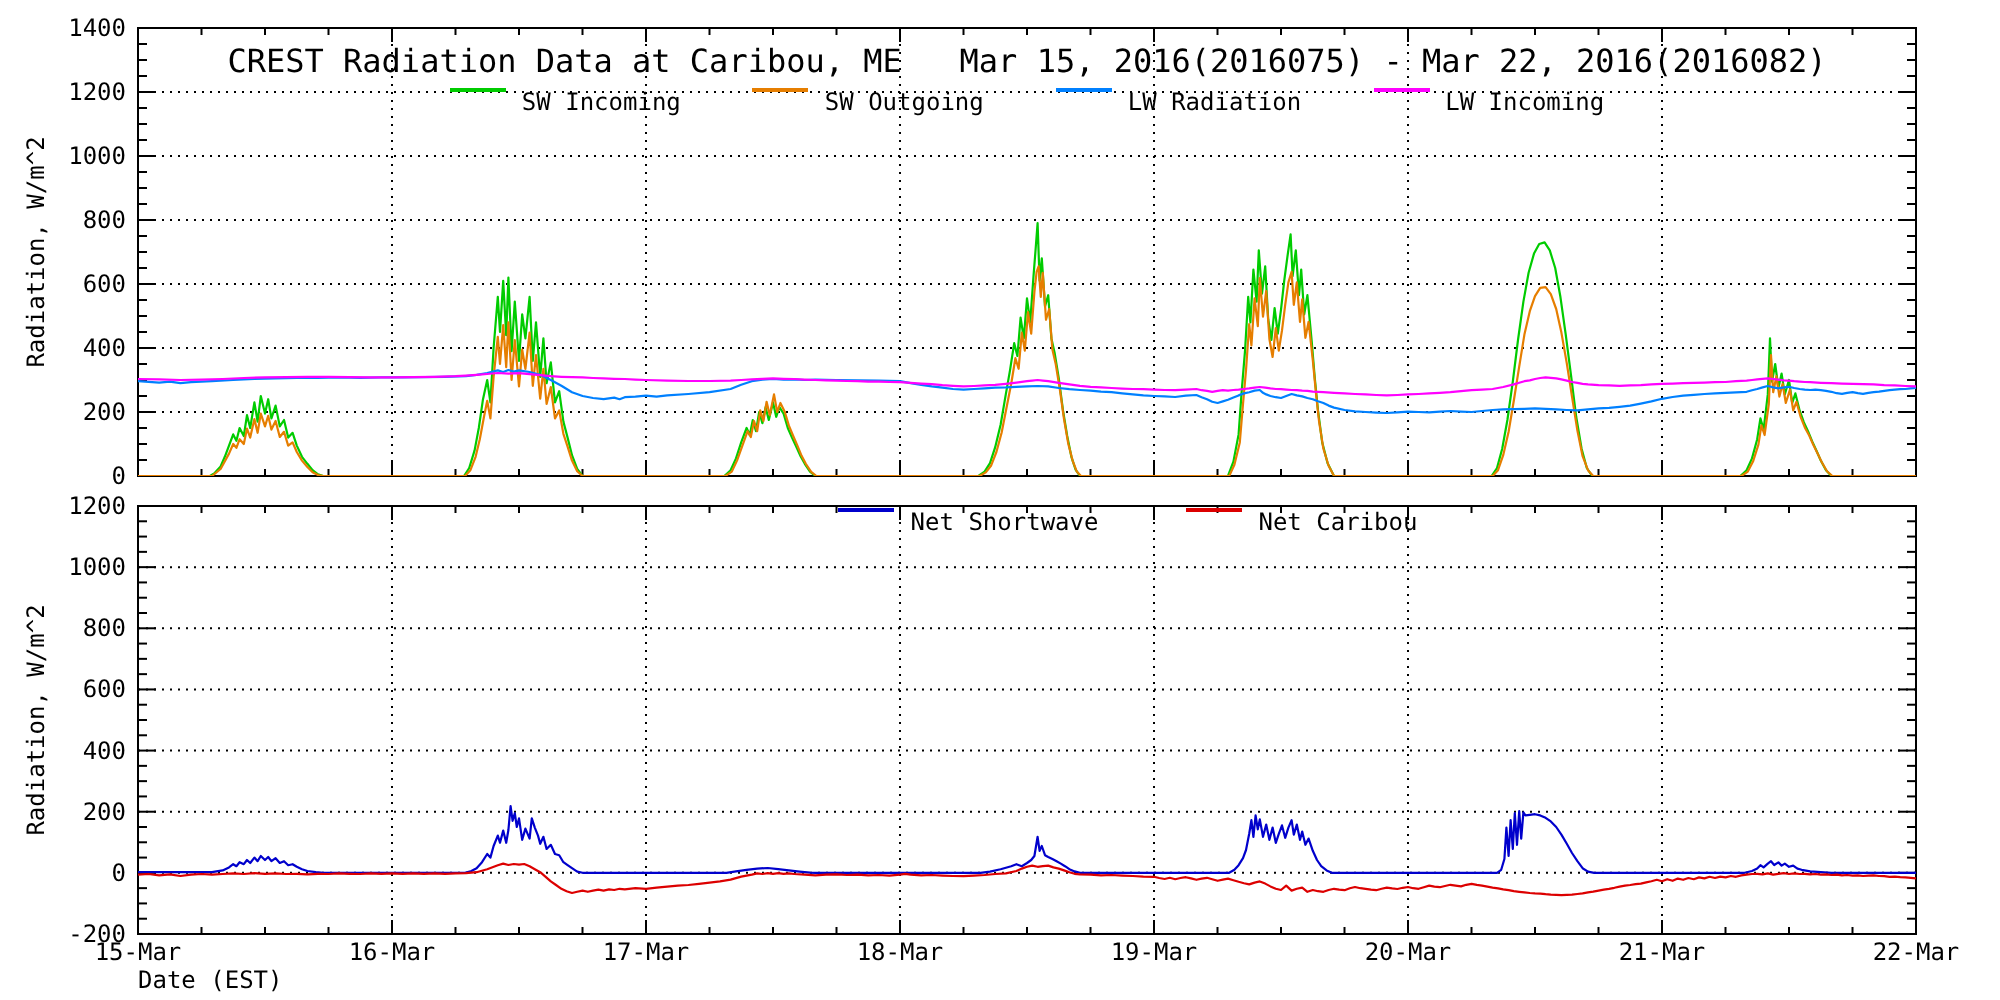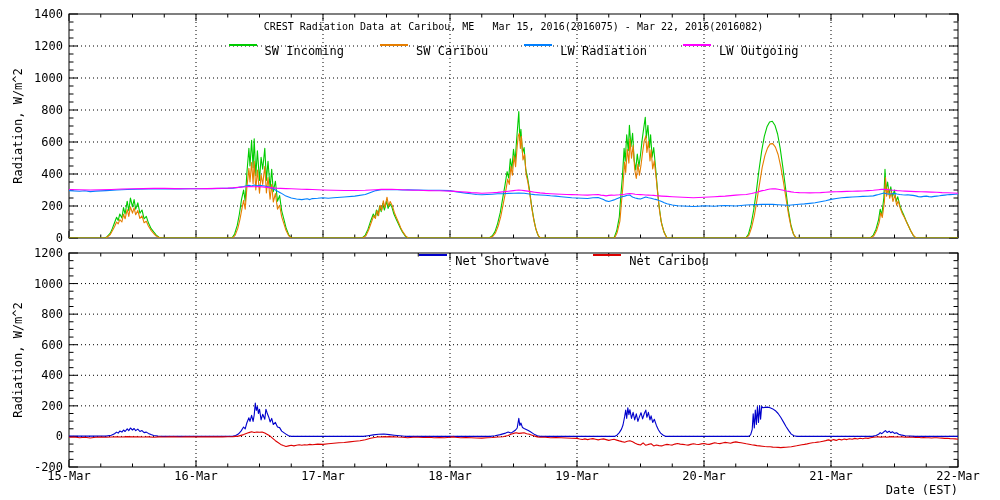--- a/index.html
+++ b/index.html
@@ -1,31 +1,31 @@
 <!DOCTYPE html>
 <html><head>
 <meta charset="utf-8">
 <style>
   html,body{margin:0;padding:0;background:#fff}
   .canvas{position:relative;width:1000px;height:500px;background:#fff;
           font-family:"DejaVu Sans Mono",monospace;color:#000;overflow:hidden}
   .canvas svg{position:absolute;left:0;top:0}
   .canvas svg text{font-family:"DejaVu Sans Mono",monospace;font-size:12px;fill:#000}
   .title{position:absolute;left:69px;top:21px;width:889px;text-align:center;
-         font-size:10px;white-space:pre}
+         font-size:16px;white-space:pre}
   .legend{position:absolute;display:flex;justify-content:center;align-items:center;font-size:12px}
   .legend-top{left:69px;top:44px;width:889px;gap:36px}
   .legend-bottom{left:69px;top:254px;width:990px;gap:44px}
   .legend-item{display:flex;gap:8px;white-space:pre}
   .swatch{display:inline-block;width:28px;height:2px;background:#000}
   .ylabel{position:absolute;font-size:12px;white-space:nowrap;
           transform:translate(-50%,-50%) rotate(-90deg)}
   .ylabel-top{left:18px;top:126px}
   .ylabel-bottom{left:18px;top:360px}
-  .xlabel{position:absolute;left:69px;top:483px;width:889px;text-align:right;font-size:12px}
+  .xlabel{position:absolute;left:69px;top:483px;width:889px;text-align:left;font-size:12px}
 </style>
 </head>
 <body>
 
 <div class="canvas">
   <svg id="plot" width="1000" height="500" viewBox="0 0 1000 500">
       <g>
         <line x1="69" y1="206" x2="958" y2="206" stroke="#000000" stroke-width="1" stroke-dasharray="1 3"></line>
         <line x1="69" y1="174" x2="958" y2="174" stroke="#000000" stroke-width="1" stroke-dasharray="1 3"></line>
         <line x1="69" y1="142" x2="958" y2="142" stroke="#000000" stroke-width="1" stroke-dasharray="1 3"></line>
@@ -331,29 +331,29 @@
 
   <div class="title">CREST Radiation Data at Caribou, ME   Mar 15, 2016(2016075) - Mar 22, 2016(2016082)</div>
 
   <div class="legend legend-top">
     <span class="legend-item">
       <span class="swatch" style="background: rgb(0, 204, 0);"></span>
       <span>SW Incoming</span>
     </span>
     <span class="legend-item">
       <span class="swatch" style="background: rgb(230, 126, 0);"></span>
-      <span>SW Caribou</span>
+      <span>SW Outgoing</span>
     </span>
     <span class="legend-item">
       <span class="swatch" style="background: rgb(0, 128, 255);"></span>
       <span>LW Radiation</span>
     </span>
     <span class="legend-item">
       <span class="swatch" style="background: rgb(255, 0, 255);"></span>
-      <span>LW Outgoing</span>
+      <span>LW Incoming</span>
     </span>
   </div>
 
   <div class="legend legend-bottom">
     <span class="legend-item">
       <span class="swatch" style="background: rgb(0, 0, 204);"></span>
       <span>Net Shortwave</span>
     </span>
     <span class="legend-item">
       <span class="swatch" style="background: rgb(220, 0, 0);"></span>

